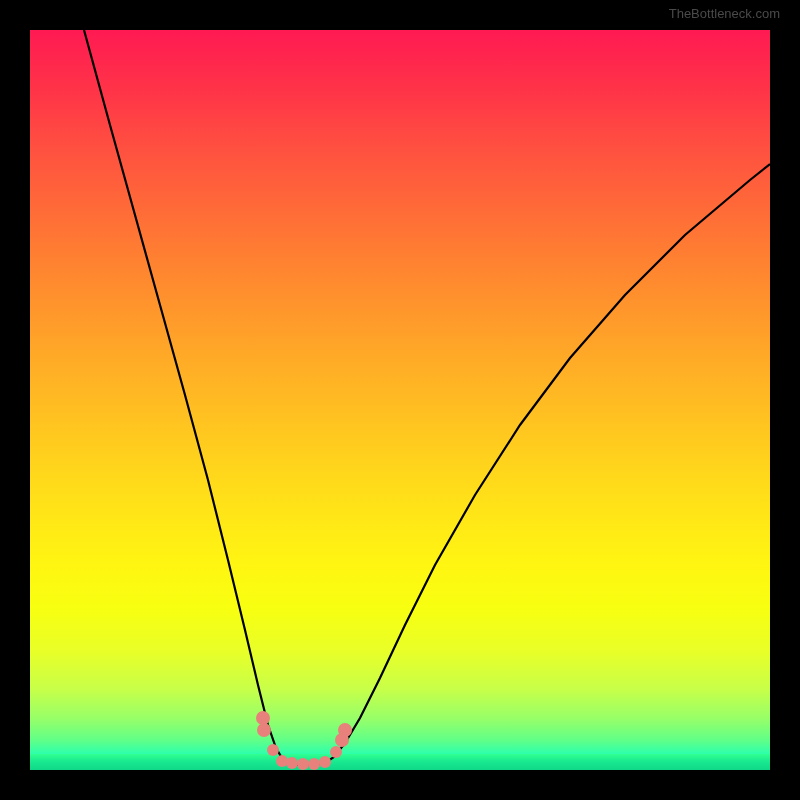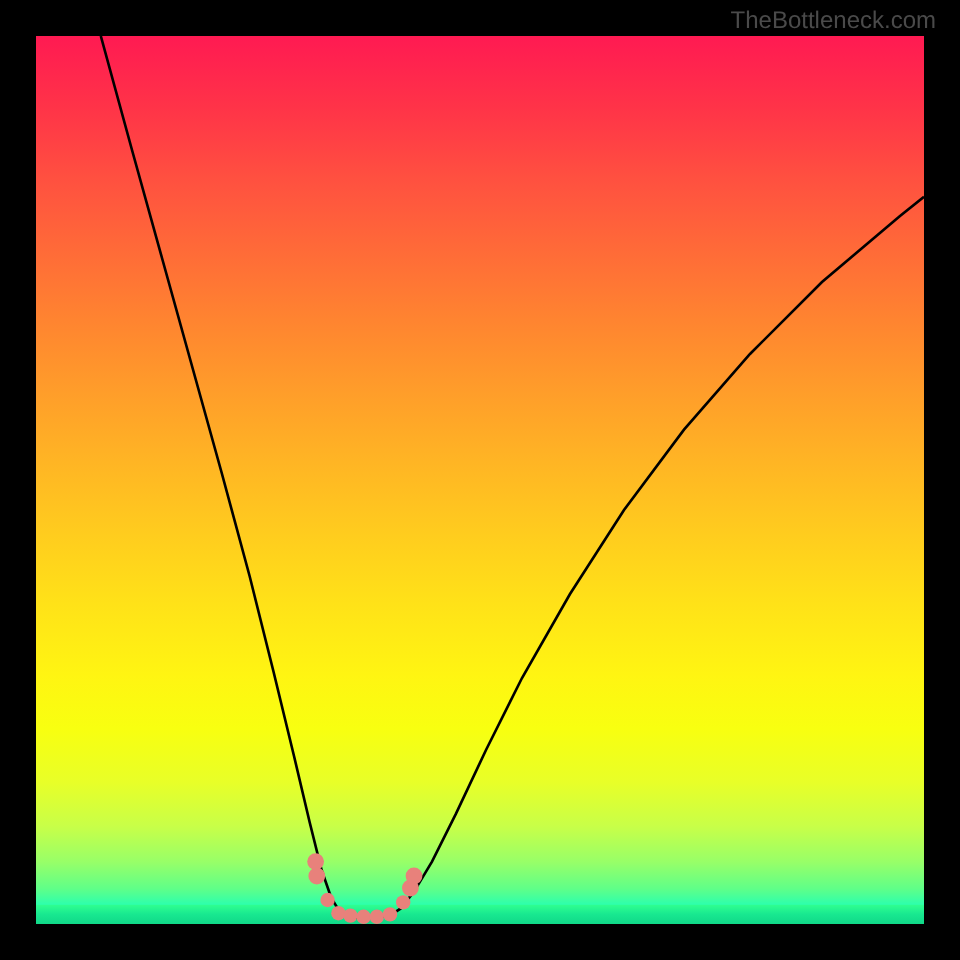--- a/index.html
+++ b/index.html
@@ -9,21 +9,21 @@
       background: #000;
       position: relative;
       overflow: hidden;
       font-family: Arial, sans-serif;
     }
     .watermark {
       position: absolute;
       top: 6px;
       right: 20px;
       color: #4a4a4a;
-      font-size: 20px;
+      font-size: 13px;
       font-weight: normal;
       z-index: 10;
     }
     .plot-area {
       position: absolute;
       top: 30px;
       left: 30px;
       width: 740px;
       height: 740px;
       background: linear-gradient(to bottom,

